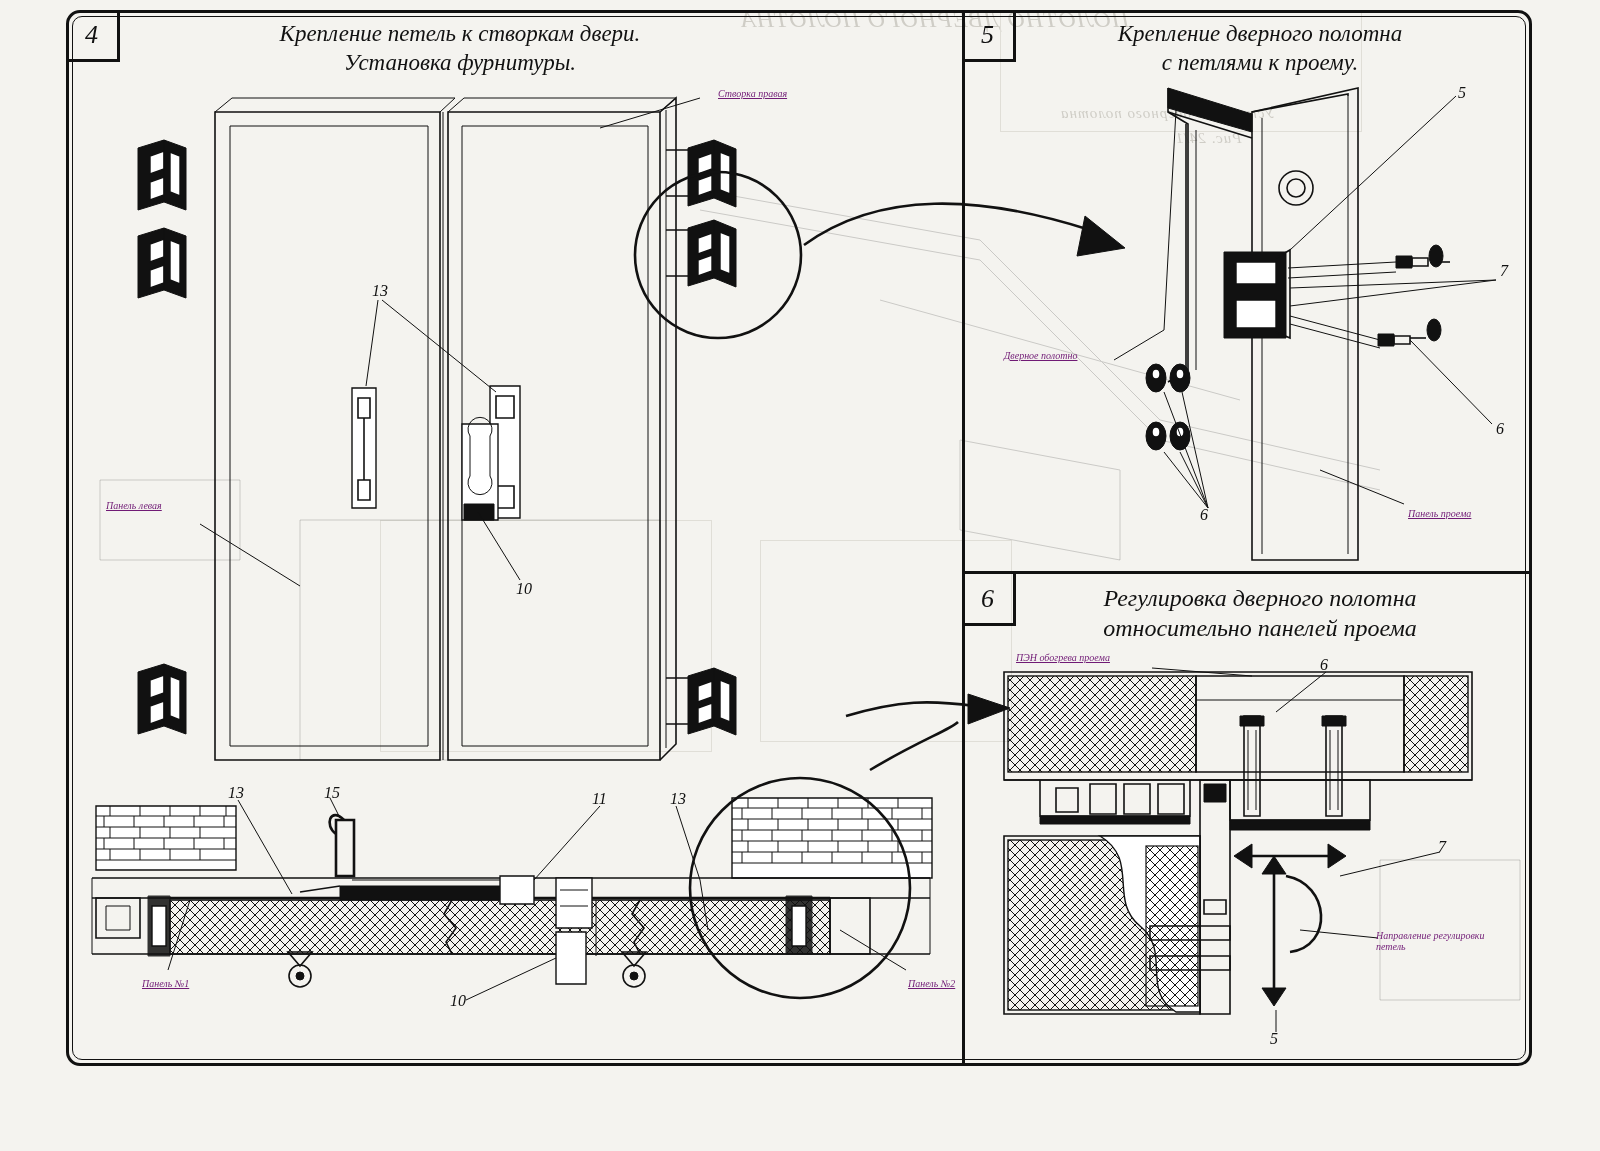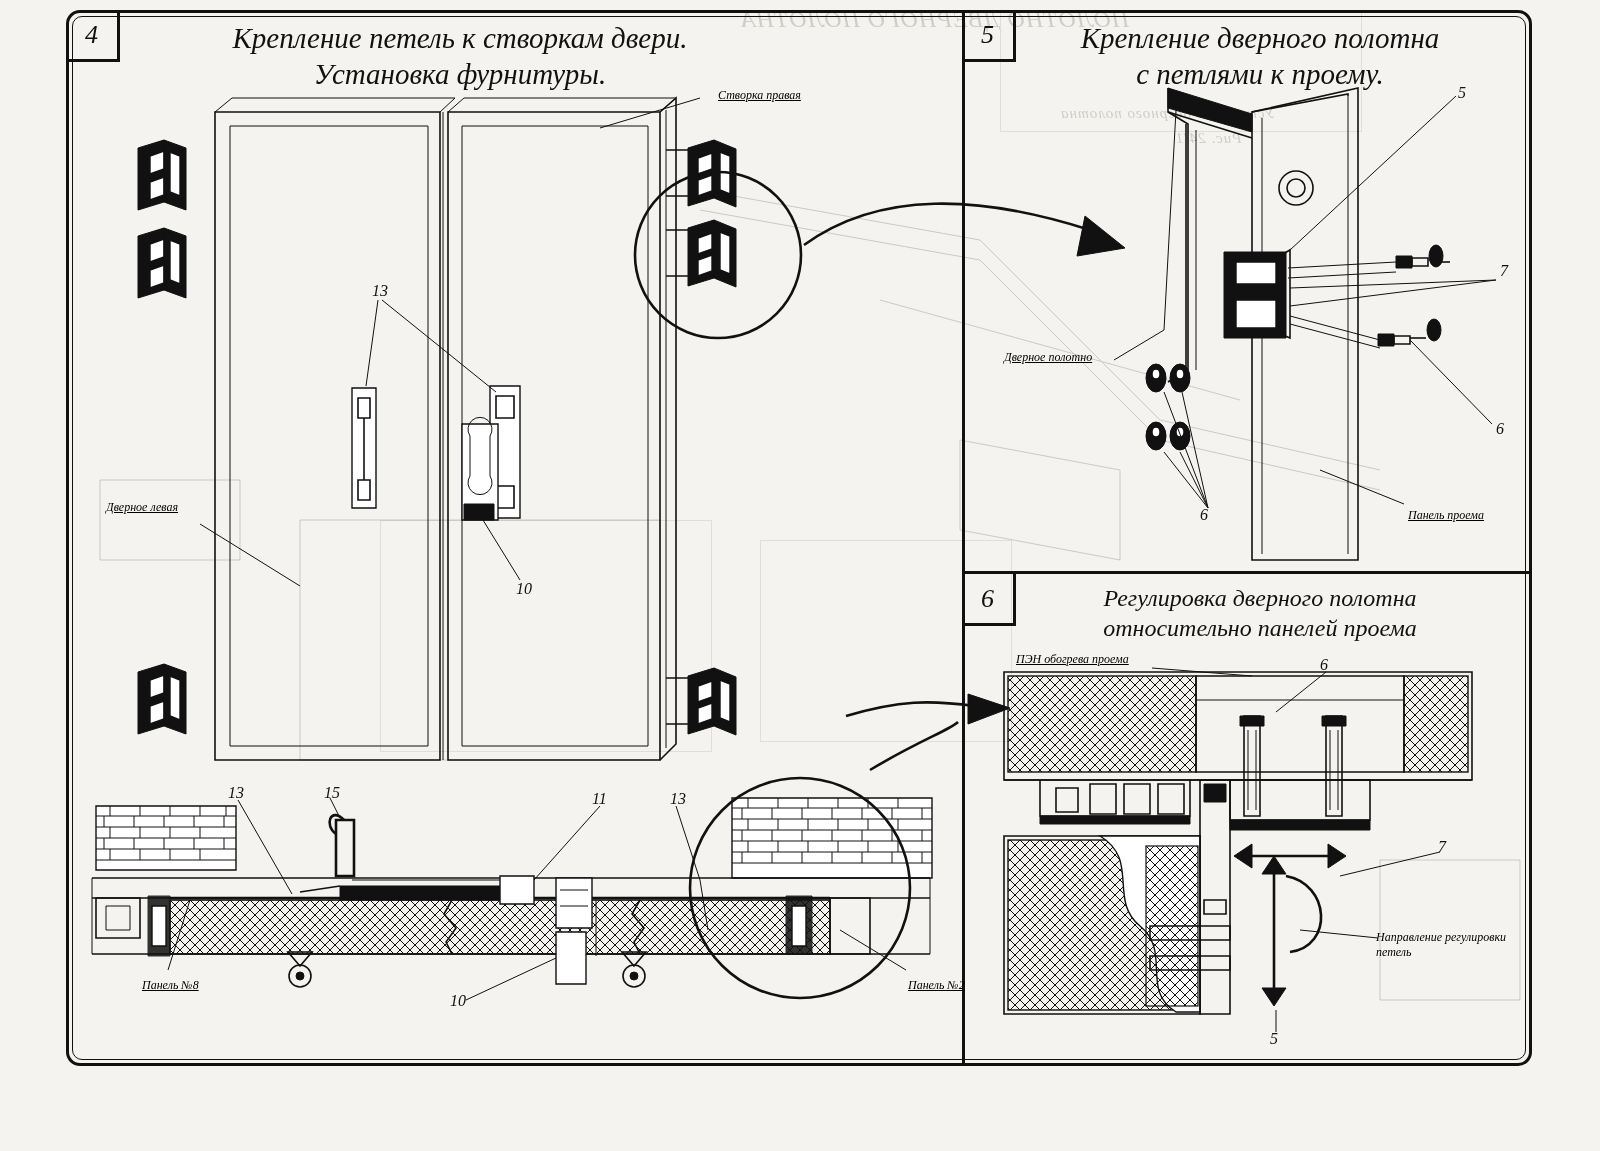--- a/index.html
+++ b/index.html
@@ -84,36 +84,36 @@
     background: transparent;
   }
   #step4-box { left: 66px;  top: 10px;  width: 54px; height: 52px; border-top-left-radius: 14px; border-left: none; border-top: none;}
   #step5-box { left: 962px; top: 10px;  width: 54px; height: 52px; border-top: none; border-left: none;}
   #step6-box { left: 962px; top: 574px; width: 54px; height: 52px; border-top: none; border-left: none;}
   
   .title {
     position: absolute;
     font-family: "Liberation Serif", serif;
     font-style: italic;
-    font-size: 29px;
+    font-size: 23px;
     color: #111;
     text-align: center;
     line-height: 1.25;
     white-space: pre-line;
   }
   #title4 { left: 150px; top: 20px;  width: 620px; }
   #title5 { left: 1020px; top: 20px; width: 480px; }
   #title6 { left: 1010px; top: 583px; width: 500px; font-size: 24px;}
   
   .label {
     position: absolute;
     font-family: "Liberation Serif", serif;
     font-style: italic;
-    font-size: 12px;
-    color: #000000;
+    font-size: 10px;
+    color: #701a75;
     white-space: pre-line;
   }
   .label.u { text-decoration: underline; }
   .num {
     position: absolute;
     font-family: "Liberation Serif", serif;
     font-style: italic;
     font-size: 16px;
     color: #111;
   }
@@ -325,22 +325,22 @@
     <path class="ln thin" d="M238 800 L292 894"></path>
     <path class="ln thin" d="M330 798 L340 818"></path>
     <path class="ln thin" d="M600 806 L534 880"></path>
     <path class="ln thin" d="M676 806 L700 880 L708 930"></path>
     <path class="ln thin" d="M466 1000 L556 958"></path>
     <path class="ln thin" d="M906 970 L840 930"></path>
     <path class="ln thin" d="M168 970 L190 900"></path>
   </svg>
 
   <div class="label u" style="left:718px; top:88px;">Створка правая</div>
-  <div class="label u" style="left:106px; top:500px;">Дверное левая</div>
-  <div class="label u" style="left:142px; top:978px;">Панель №8</div>
+  <div class="label u" style="left:106px; top:500px;">Панель левая</div>
+  <div class="label u" style="left:142px; top:978px;">Панель №1</div>
   <div class="label u" style="left:892px; top:978px;margin-left:16px;">Панель №2</div>
 
   <div class="num" style="left:372px; top:282px;">13</div>
   <div class="num" style="left:516px; top:580px;">10</div>
   <div class="num" style="left:228px; top:784px;">13</div>
   <div class="num" style="left:324px; top:784px;">15</div>
   <div class="num" style="left:592px; top:790px;">11</div>
   <div class="num" style="left:670px; top:790px;">13</div>
   <div class="num" style="left:450px; top:992px;">10</div>
 

